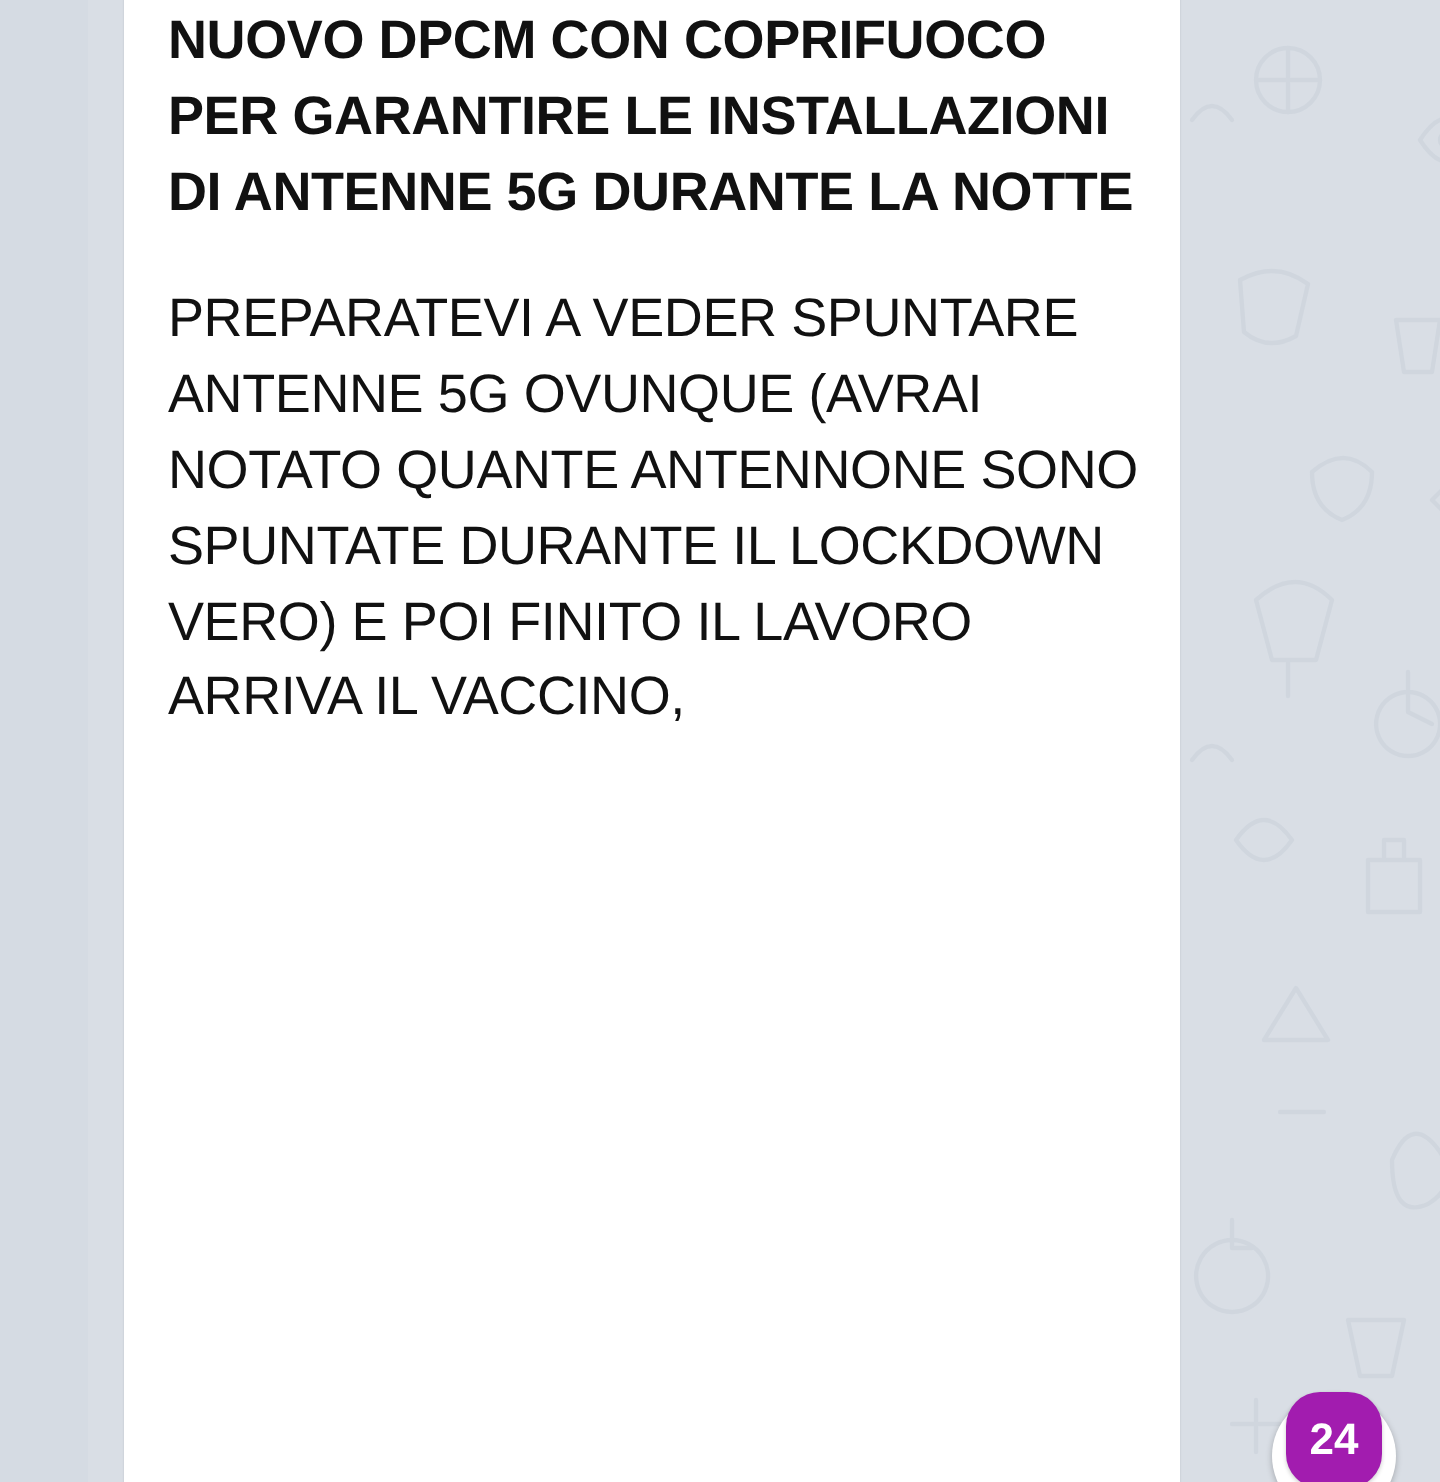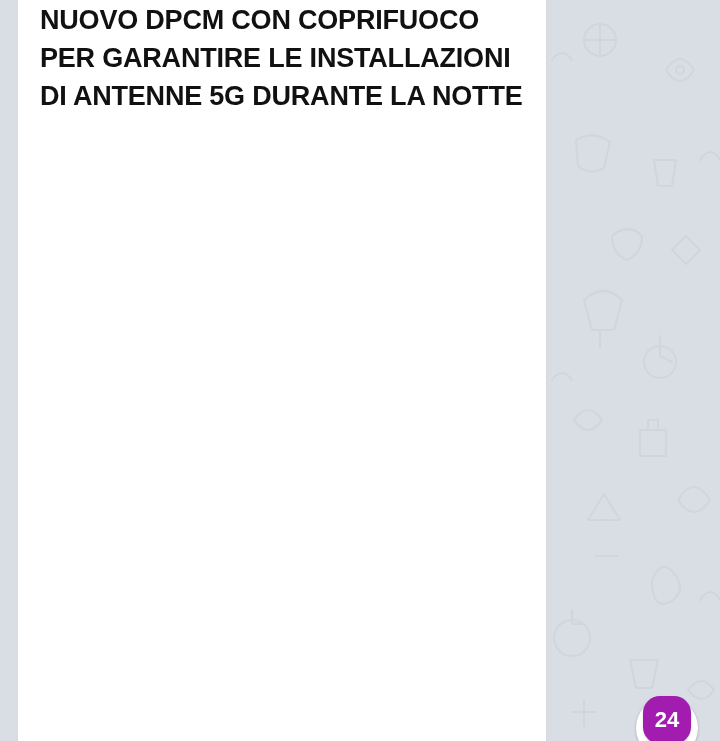--- a/index.html
+++ b/index.html
@@ -14,20 +14,21 @@
     background: #d5dbe3;
     position: relative;
   }
 
   
   .chat-bg {
     position: absolute;
     inset: 0;
     background: #d9dee5;
     overflow: hidden;
+    margin-left: 44px;
   }
   .doodles {
     position: absolute;
     inset: 0;
     opacity: 0.55;
   }
 
   
   .bubble {
     position: absolute;
@@ -148,20 +149,21 @@
   </div>
 
   <div class="right-strip"></div>
 
   <div class="bubble">
     <div class="msg-text">
 
       <p class="para-bold">NUOVO DPCM CON COPRIFUOCO PER GARANTIRE LE INSTALLAZIONI DI ANTENNE 5G DURANTE LA NOTTE</p>
 
 
+      <p>PREPARATEVI A VEDER SPUNTARE ANTENNE 5G OVUNQUE (AVRAI NOTATO QUANTE ANTENNONE SONO SPUNTATE DURANTE IL LOCKDOWN VERO) E POI FINITO IL LAVORO ARRIVA IL VACCINO,</p>
 
     </div>
   </div>
 
   <div class="unread-pill">
     <div class="unread-count">24</div>
   </div>
 
 </div>
 

